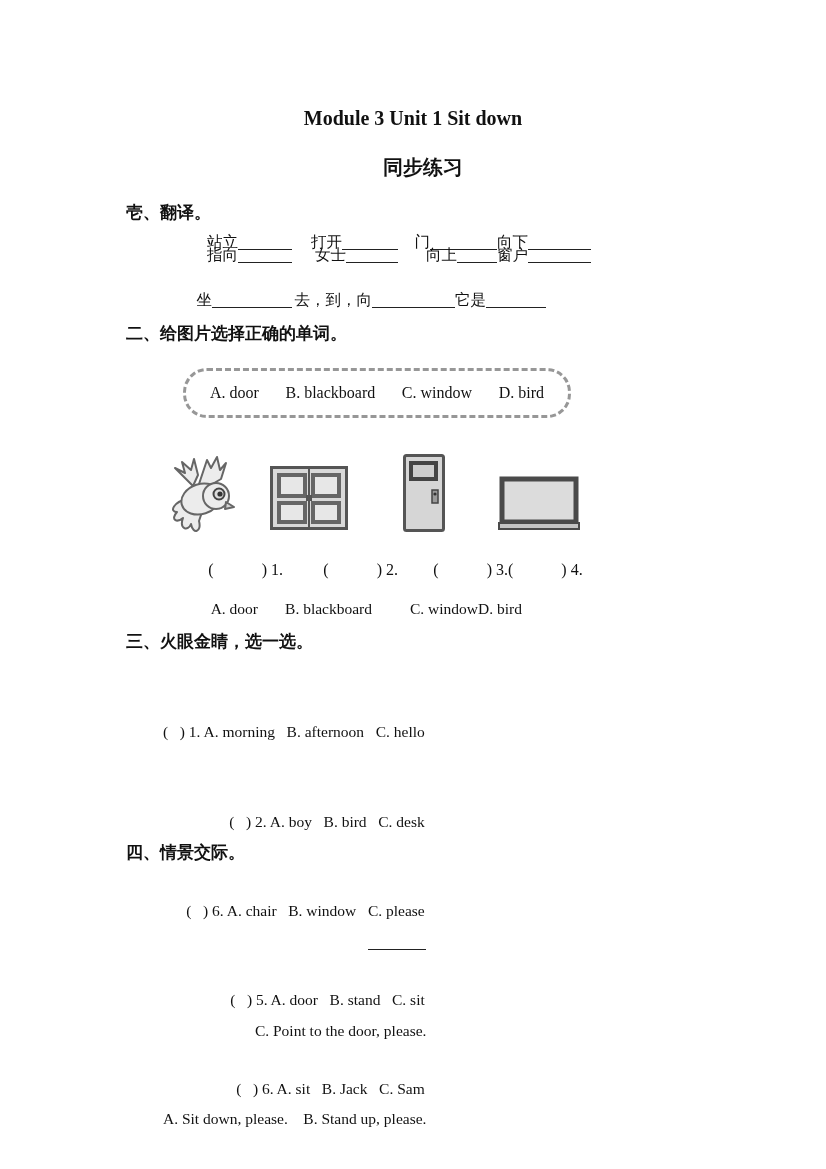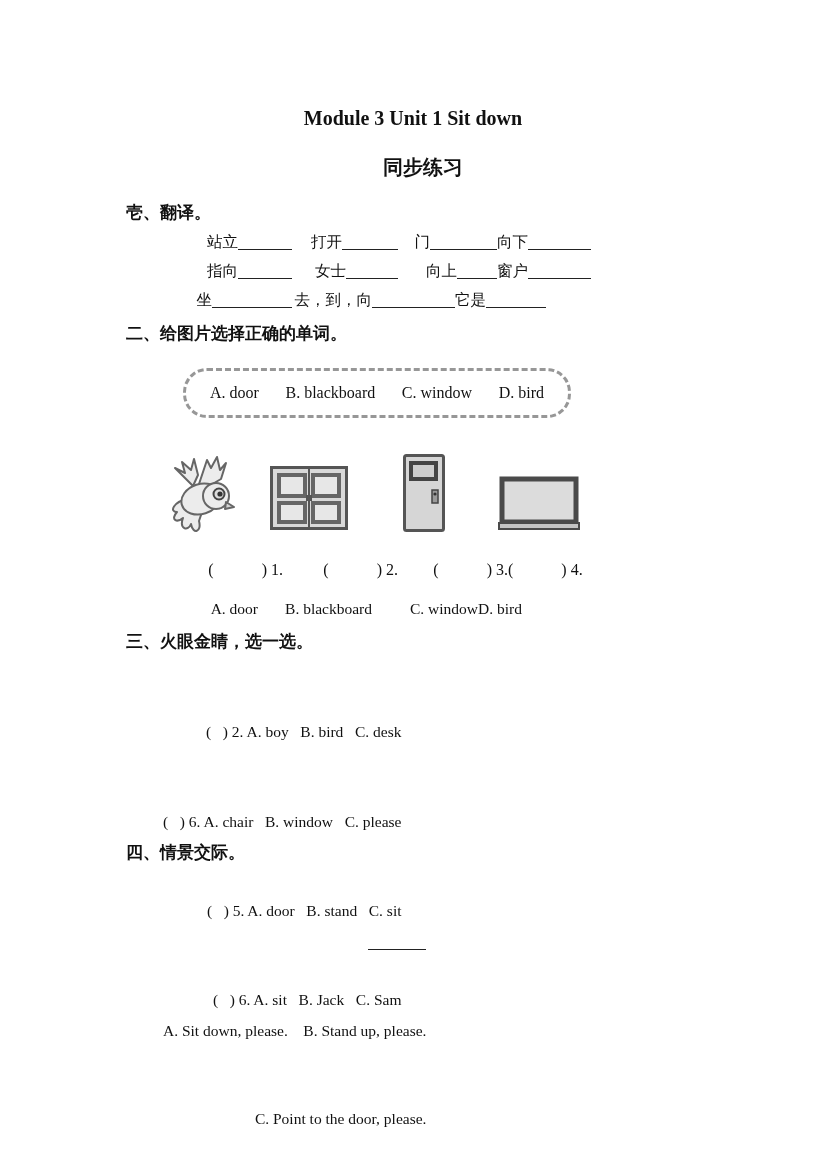--- a/index.html
+++ b/index.html
@@ -8,21 +8,21 @@
     font-family:"Liberation Serif","DejaVu Serif",serif;font-size:15.5px;overflow:hidden;
   }
   .abs{position:absolute;text-align:right;}
   .title{top:107px;left:0;width:100%;text-align:center;font-size:20px;font-weight:bold;}
   .subtitle{top:154px;left:10px;width:100%;text-align:center;font-size:20px;font-weight:bold;
     font-family:"DejaVu Sans","Liberation Sans",sans-serif;}
   .sec-head{left:126px;font-size:17px;font-weight:bold;
     font-family:"DejaVu Sans","Liberation Sans",sans-serif;}
   #s1h{top:201px;}
   .trans{left:172px;display:flex;white-space:nowrap;}
-  #r1{top:232px;}#r2{top:261px;}#r3{top:290px;}
+  #r1{top:232px;}#r2{top:245px;}#r3{top:290px;}
   .cell{display:inline-block;}
   .w120{width:120px;}.w106{width:106px;}.w99{width:99px;}.w163{width:163px;}
   .blank{display:inline-block;border-bottom:1.4px solid #222;height:13px;vertical-align:-3px;}
   .b54{width:54px;}.b56{width:56px;}.b67{width:67px;}.b63{width:63px;}
   .b52{width:52px;}.b40{width:40px;}.b80{width:80px;}.b83{width:83px;}
   .b58{width:58px;}.b60{width:60px;}
   #s2h{top:322px;}
   #bank{top:368px;left:183px;width:388px;height:50px;box-sizing:border-box;
     border:3px dashed #979797;border-radius:24px;display:flex;align-items:center;
     justify-content:space-between;padding:0 24px;font-size:16px;}
@@ -124,30 +124,31 @@
   <div class="abs" id="optrow">
     <span class="opt1">A. door</span>
     <span class="opt2">B. blackboard</span>
     <span class="opt3">C. window</span>
     <span>D. bird</span>
   </div>
 
   <div class="abs sec-head" id="s3h">三、火眼金睛，选一选。</div>
 
   <div class="abs" id="s3items">
+    <div>(   ) 1. A. morning   B. afternoon   C. hello</div>
     <div>(   ) 2. A. boy   B. bird   C. desk</div>
     <div>(   ) 6. A. chair   B. window   C. please</div>
     <div>(   ) 5. A. door   B. stand   C. sit</div>
     <div>(   ) 6. A. sit   B. Jack   C. Sam</div>
   </div>
 
   <div class="abs sec-head" id="s4h">四、情景交际。</div>
 
   <div class="abs" id="s4lines">
     <div> <span class="blank b58"></span></div>
+    <div>C. Point to the door, please.</div>
     <div>A. Sit down, please.    B. Stand up, please.</div>
-    <div>C. Point to the door, please.</div>
     
     
     
   </div>
 
 </div>
 
 </body></html>

